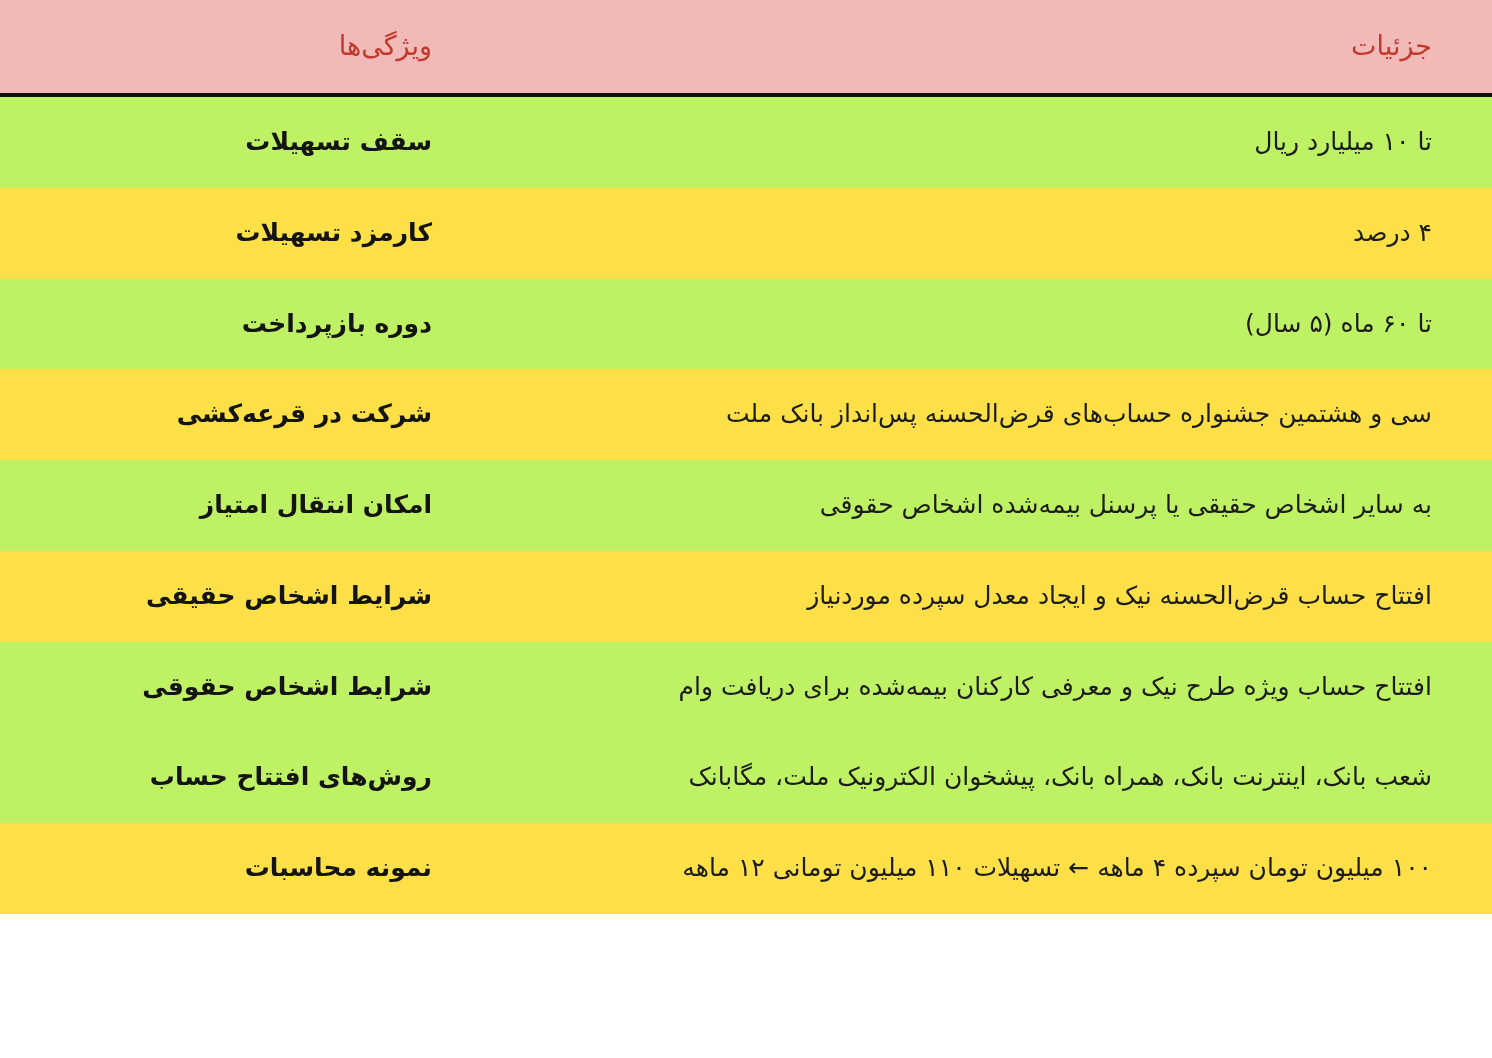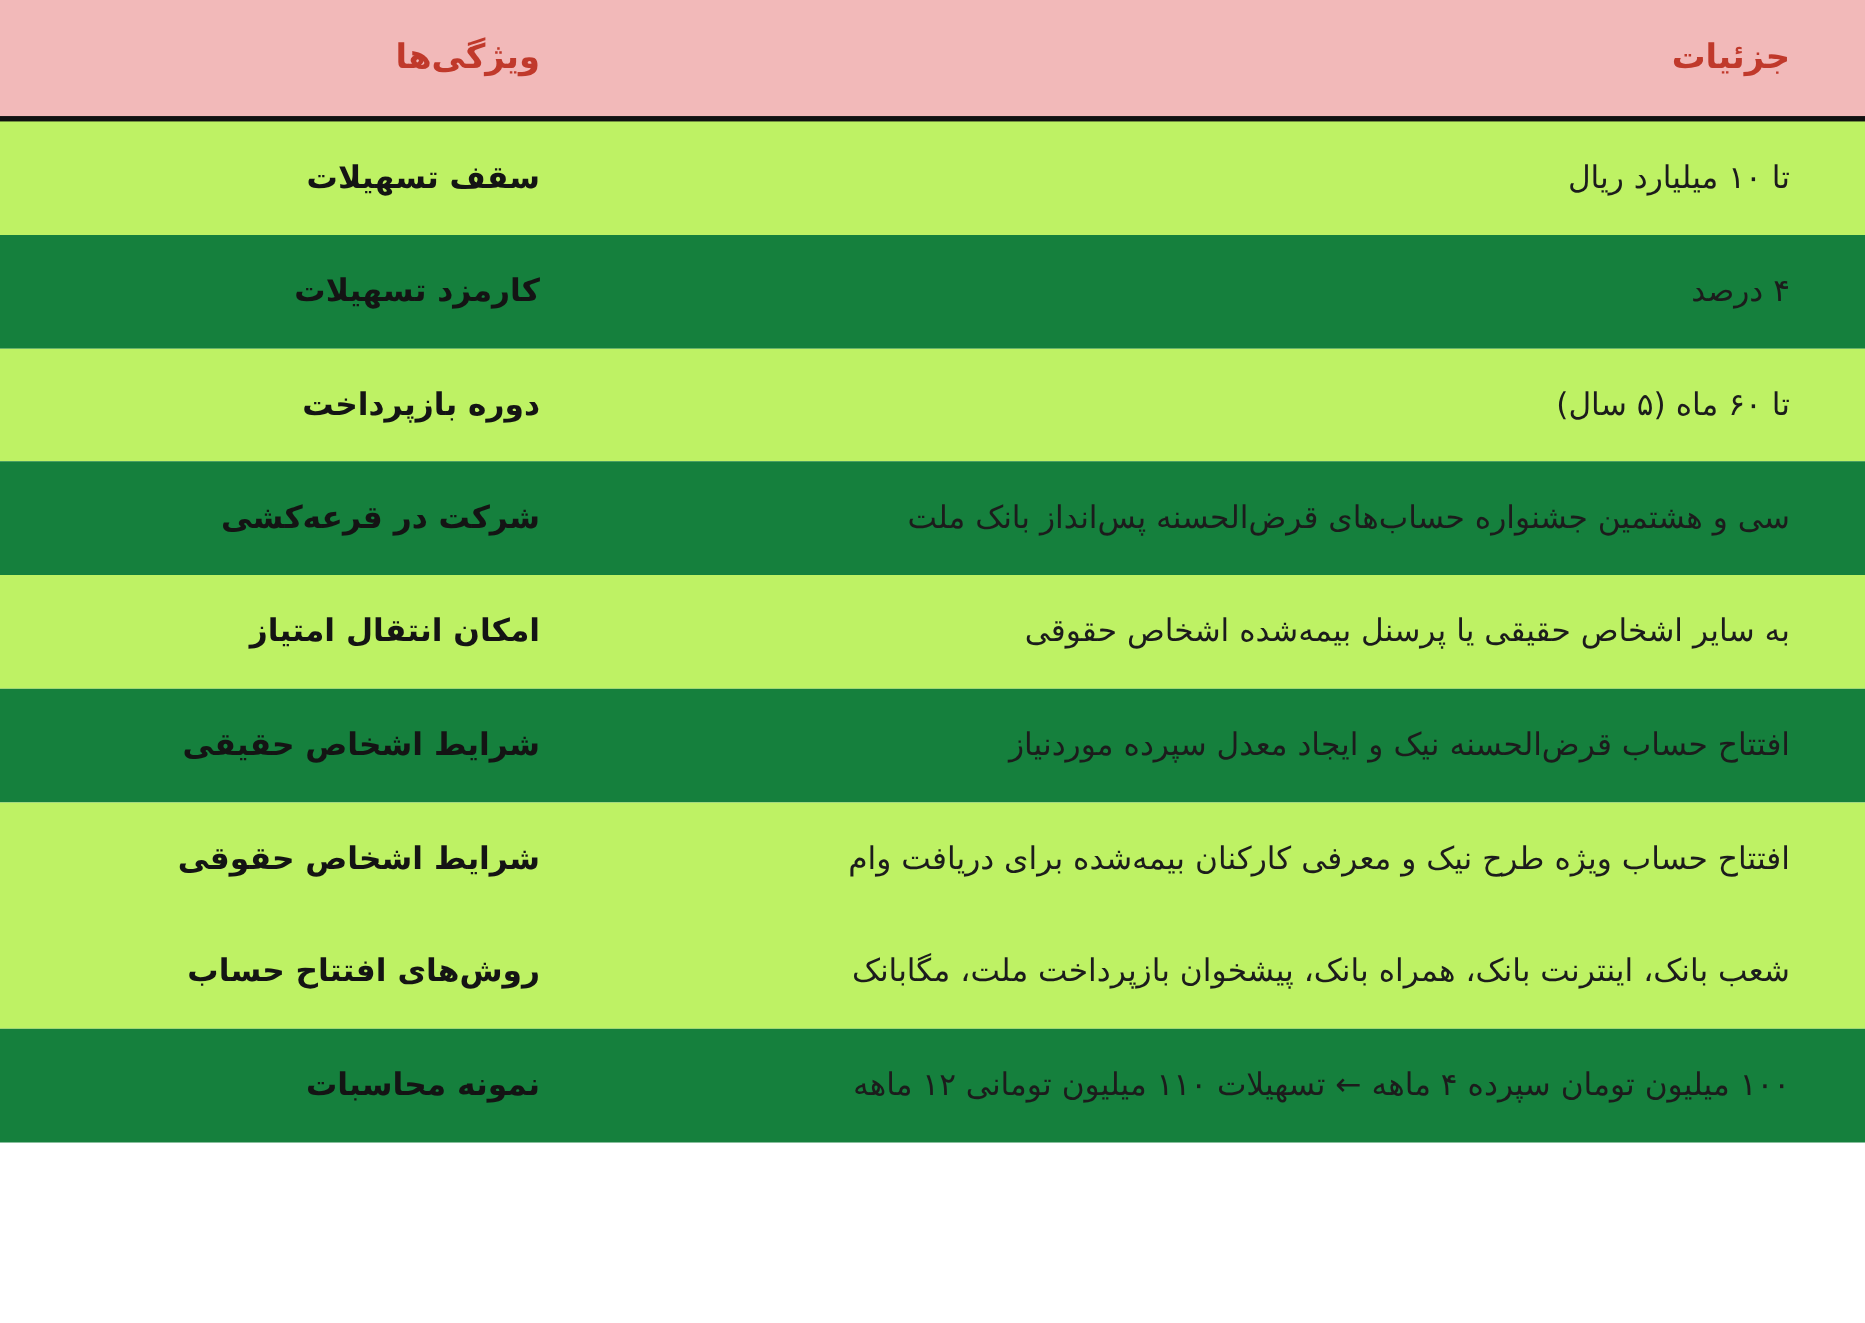--- a/index.html
+++ b/index.html
@@ -24,21 +24,21 @@
     table-layout: fixed;
     direction: rtl;
   }
   table.spec-table col.col-feature { width: 492px; }
   table.spec-table col.col-detail  { width: 1000px; }
 
   thead th {
     background: #f2b9b9;
     color: #c0392b;
     font-size: 27px;
-    font-weight: bold;
+    font-weight: normal;
     padding: 30px 60px 32px 60px;
     text-align: right;
     vertical-align: middle;
     border: none;
   }
   thead tr {
     border-bottom: 4px solid #111111;
   }
   thead th.head-detail {
     color: #c0392b;
@@ -50,21 +50,21 @@
     vertical-align: middle;
     line-height: 1.55;
     border: none;
     color: #1c1c1c;
   }
   tbody td.cell-feature {
     font-weight: bold;
     color: #141414;
   }
   tbody tr.row-odd td { background: #bef264; }
-  tbody tr.row-even td { background: #15803d; }
+  tbody tr.row-even td { background: #fde047; }
 
   .watermark {
     position: absolute;
     left: 0;
     right: 0;
     bottom: 4px;
     text-align: center;
     pointer-events: none;
     z-index: 5;
   }
@@ -120,21 +120,21 @@
       </tr>
       <tr class="row-even">
         <td class="cell-detail">افتتاح حساب قرض‌الحسنه نیک و ایجاد معدل سپرده موردنیاز</td>
         <td class="cell-feature">شرایط اشخاص حقیقی</td>
       </tr>
       <tr class="row-odd">
         <td class="cell-detail">افتتاح حساب ویژه طرح نیک و معرفی کارکنان بیمه‌شده برای دریافت وام</td>
         <td class="cell-feature">شرایط اشخاص حقوقی</td>
       </tr>
       <tr class="row-odd">
-        <td class="cell-detail">شعب بانک، اینترنت بانک، همراه بانک، پیشخوان بازپرداخت ملت، مگابانک</td>
+        <td class="cell-detail">شعب بانک، اینترنت بانک، همراه بانک، پیشخوان الکترونیک ملت، مگابانک</td>
         <td class="cell-feature">روش‌های افتتاح حساب</td>
       </tr>
       <tr class="row-even">
         <td class="cell-detail">۱۰۰ میلیون تومان سپرده ۴ ماهه ← تسهیلات ۱۱۰ میلیون تومانی ۱۲ ماهه</td>
         <td class="cell-feature">نمونه محاسبات</td>
       </tr>
     </tbody>
   </table>
 
 </div>

